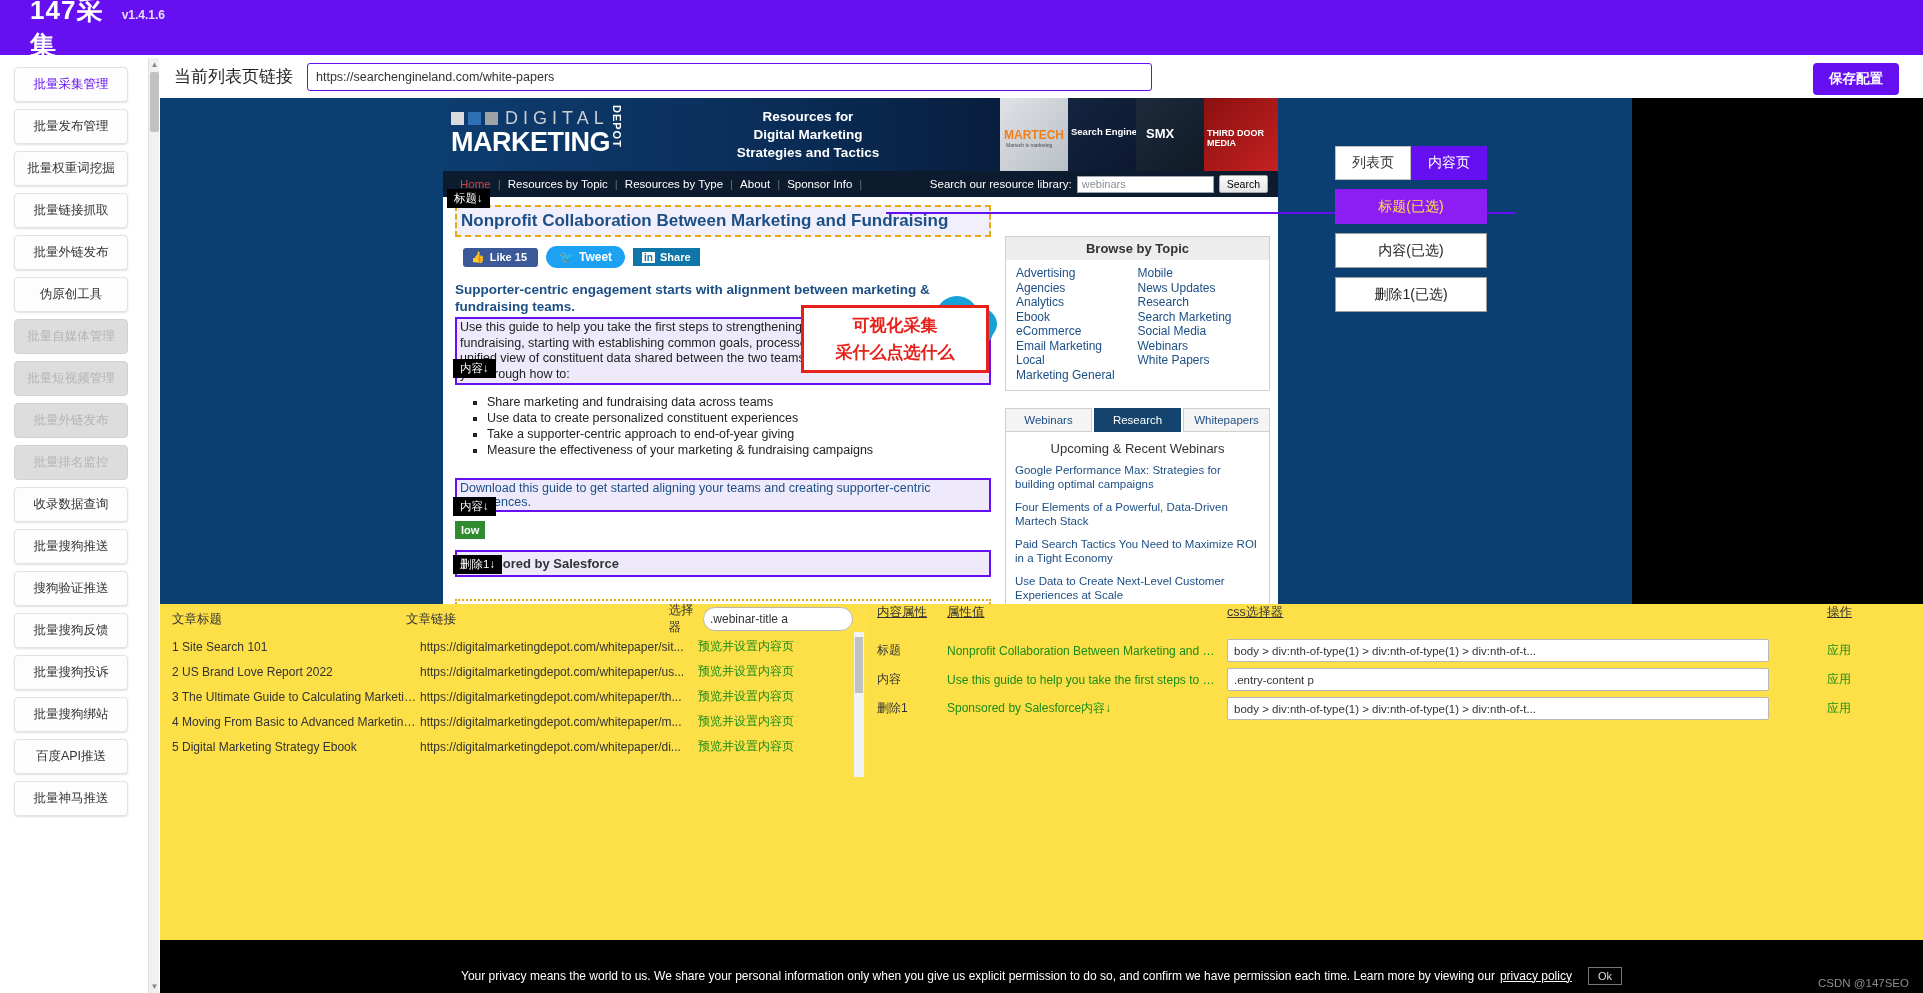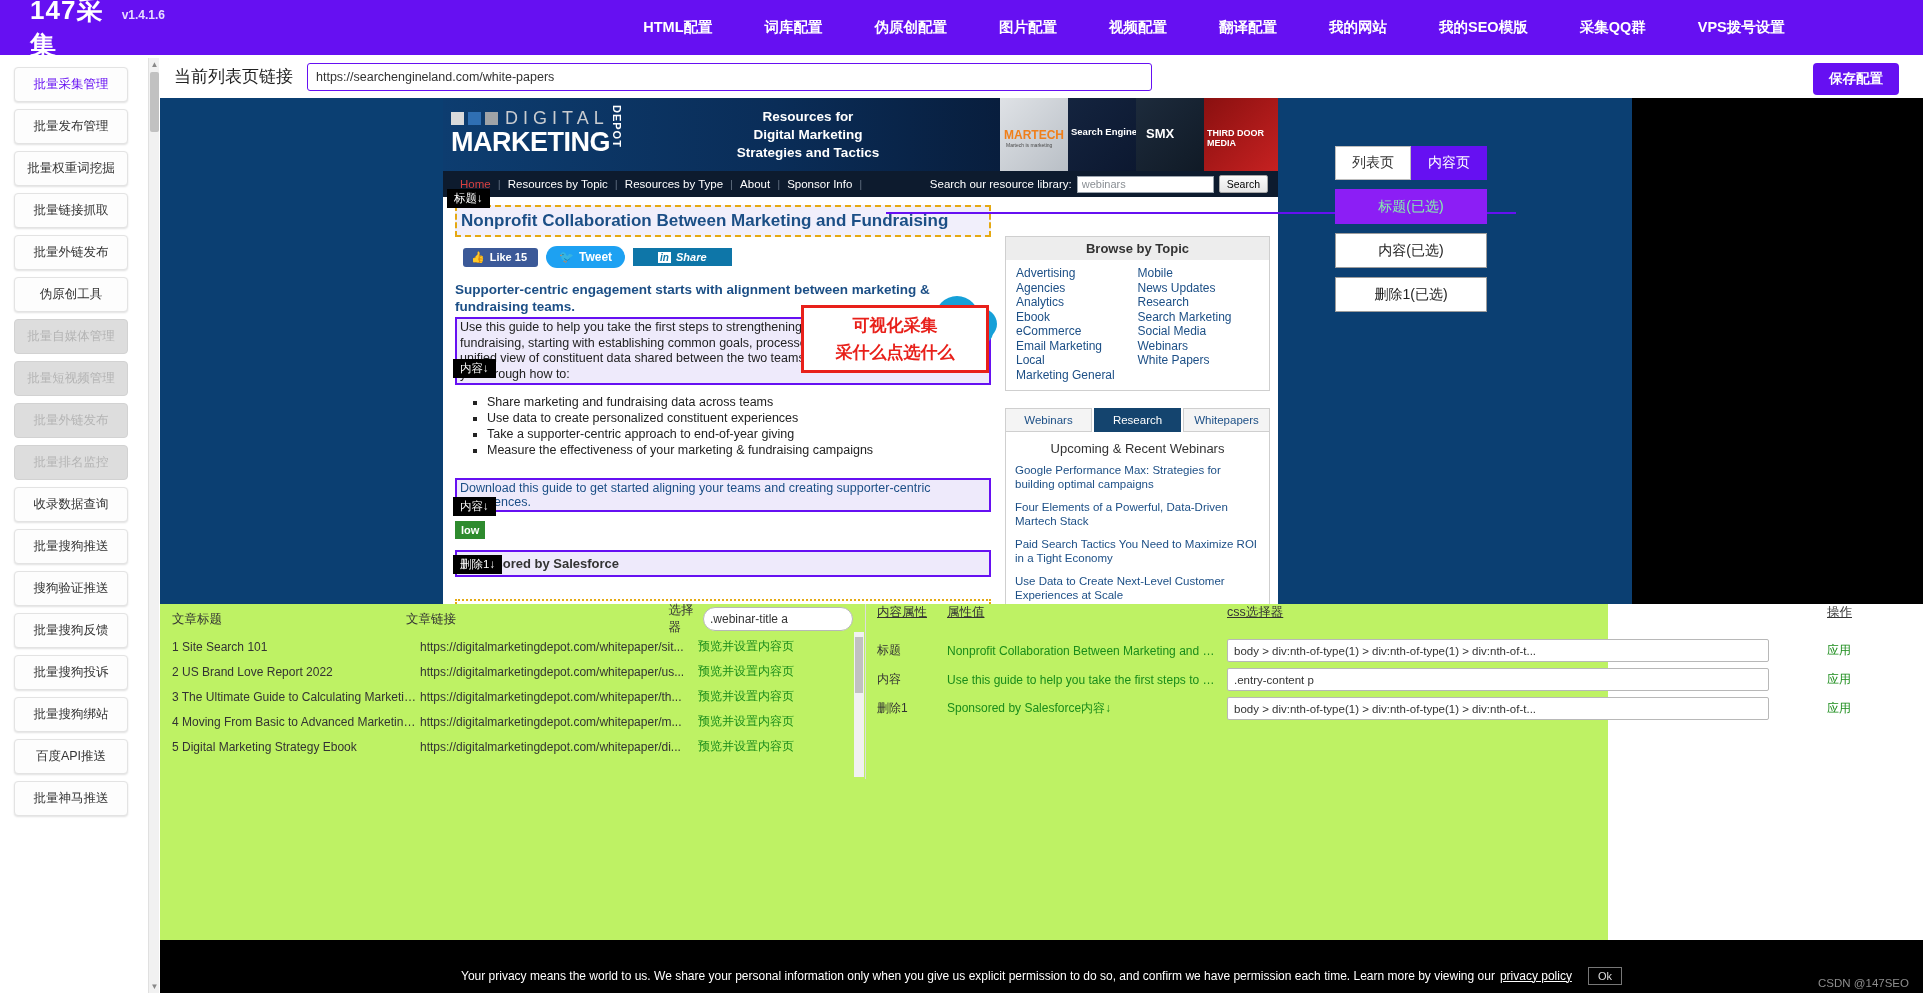--- a/index.html
+++ b/index.html
@@ -154,21 +154,21 @@
   .fb-like{
     background:#3b5998; color:#fff; font-size:11px; font-weight:bold;
     padding:3px 11px 3px 8px; border-radius:3px; display:flex; align-items:center; gap:5px;
   }
   .tw-btn{
     background:#1da1f2; color:#fff; font-size:12px; font-weight:bold;
     padding:4px 13px; border-radius:13px; display:flex; align-items:center; gap:5px;
   }
   .li-btn{
     background:#0e76a8; color:#fff; font-size:11px; font-weight:bold;
-    padding:3px 25px; display:flex; align-items:center; gap:5px;font-style:italic;
+    padding:3px 9px; display:flex; align-items:center; gap:5px;
   }
   .li-sq{ background:#fff; color:#0e76a8; font-size:10px; font-weight:bold; padding:0 2px;}
 
   .art-sub{
     margin-top:13px; font-size:13.5px; font-weight:bold; color:#1c4f86; line-height:17px;
     position:relative;
   }
   .art-para{
     margin-top:2px; border:2px solid #6610f2; background:#eeeafb;
     font-size:12.5px; line-height:15.5px; color:#222; padding:1px 3px;
@@ -238,31 +238,31 @@
   .rp-tab{
     font-size:14px; padding:7px 16px; border:1px solid #bdbdbd; background:#fff; color:#333;
     cursor:pointer;
   }
   .rp-tab.active{ background:#6610f2; color:#fff; border-color:#6610f2;}
   .rp-btn{
     margin-top:9px; width:152px; height:35px; border:1px solid #9c9c9c; background:#fff;
     display:flex; align-items:center; justify-content:center;
     font-size:14px; color:#222; cursor:pointer;
   }
-  .rp-btn.sel{ background:#8c1ef5; color:#86efac; border-color:#8c1ef5; }
+  .rp-btn.sel{ background:#8c1ef5; color:#fde047; border-color:#8c1ef5; }
 
   
   .conn{
     position:absolute; left:726px; top:114px; width:630px; height:2px;
     background:#6610f2; z-index:5;
   }
 
   
   .bottom{
-    position:absolute; left:160px; top:604px; width:1448px; height:389px; background:#bef264;
+    position:absolute; left:160px; top:604px; width:1763px; height:389px; background:#fde047;
   }
   .panel-left{
     position:absolute; left:0; top:0; width:706px; height:175px;
     border-right:1px solid #ddd;
   }
   .hdr-row{ display:flex; align-items:center; height:30px; padding:0 12px; font-size:12.5px; color:#333;}
   .hdr-row .c1{ width:248px;} .hdr-row .c2{ width:278px;}
   .data-row{ display:flex; align-items:center; height:25px; padding:0 12px; font-size:12px; color:#333;}
   .data-row .c1{ width:248px; overflow:hidden; text-overflow:ellipsis; white-space:nowrap;}
   .data-row .c2{ width:278px; overflow:hidden; text-overflow:ellipsis; white-space:nowrap;}
@@ -317,32 +317,20 @@
     position:absolute; left:160px; top:940px; width:1763px; height:18px; background:#000;
   }
 </style>
 </head>
 <body>
 
 <div class="topbar">
   <div class="brand">
     <span class="brand-name">147采集</span>
     <span class="brand-ver">v1.4.1.6</span>
-  </div>
-  <div class="topnav">
-    <div class="topnav-item">HTML配置</div>
-    <div class="topnav-item">词库配置</div>
-    <div class="topnav-item">伪原创配置</div>
-    <div class="topnav-item">图片配置</div>
-    <div class="topnav-item">视频配置</div>
-    <div class="topnav-item">翻译配置</div>
-    <div class="topnav-item">我的网站</div>
-    <div class="topnav-item">我的SEO模版</div>
-    <div class="topnav-item">采集QQ群</div>
-    <div class="topnav-item">VPS拨号设置</div>
   </div>
 </div>
 
 <div class="sidebar">
   <div class="side-item active">批量采集管理</div>
   <div class="side-item">批量发布管理</div>
   <div class="side-item">批量权重词挖掘</div>
   <div class="side-item">批量链接抓取</div>
   <div class="side-item">批量外链发布</div>
   <div class="side-item">伪原创工具</div>

